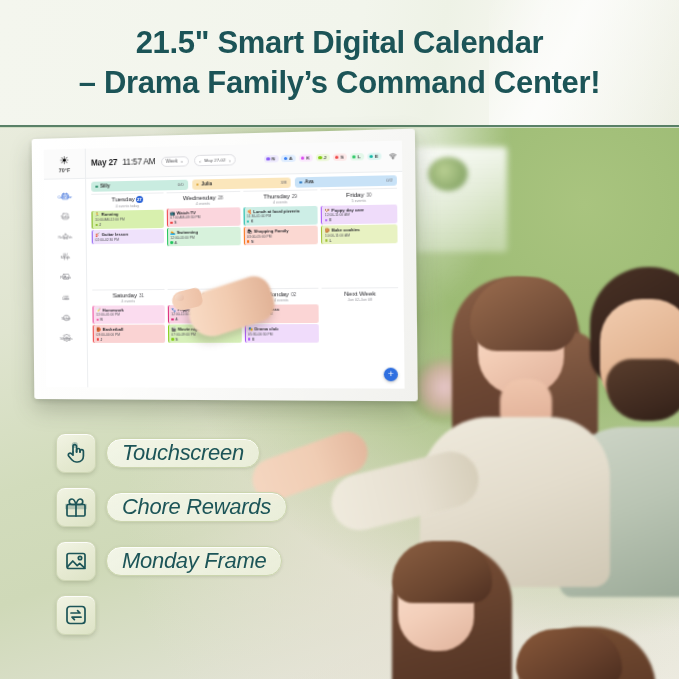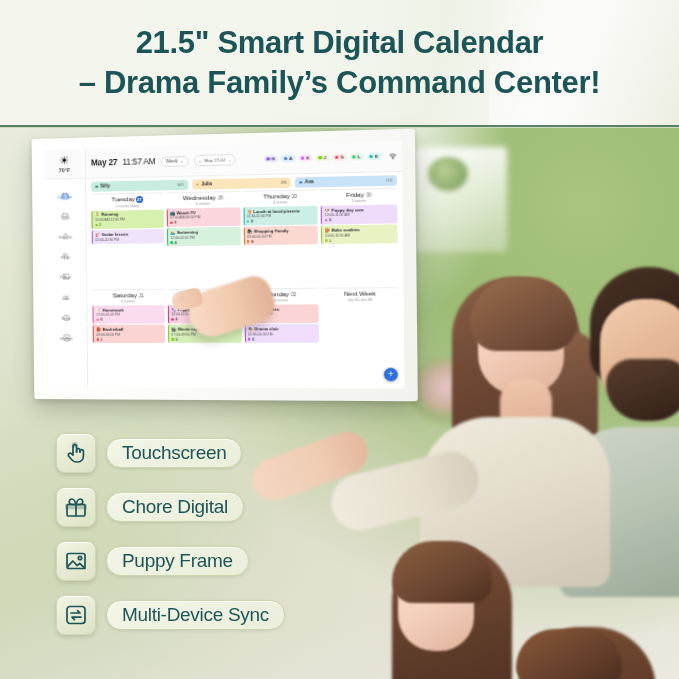--- a/index.html
+++ b/index.html
@@ -266,21 +266,21 @@
     box-shadow: 0 2px 4px rgba(80,90,60,.22), inset 0 1px 0 rgba(255,255,255,.85);
     display:flex; align-items:center; justify-content:center; color:#1d5558;
   }
   .feat-pill {
     height:30px; border-radius:15px; padding:0 15px;
     background: linear-gradient(150deg,rgba(246,248,236,.9) 0%, rgba(236,240,220,.86) 100%);
     border:1.5px solid #cbd5ae;
     box-shadow: 0 1px 3px rgba(80,90,60,.16), inset 0 1px 0 rgba(255,255,255,.8);
     display:flex; align-items:center;
   }
-  .feat-lbl { font-size:19px; font-weight:400; color:#1d5558; letter-spacing:-.3px; white-space:nowrap; }
+  .feat-lbl { font-size:22px; font-weight:400; color:#1d5558; letter-spacing:-.3px; white-space:nowrap;font-style:italic; }
 </style>
 </head>
 <body>
 
 <div id="page">
 
   <div class="headline-band">
     <div class="glow"></div>
     <div class="headline">21.5" Smart Digital Calendar</div>
     <div class="headline">– Drama Family’s Command Center!</div>
@@ -667,41 +667,38 @@
       <div class="feat">
         <div class="feat-ico">
           <svg width="24" height="24" viewBox="0 0 24 24" fill="none" stroke="currentColor" stroke-width="1.7" stroke-linecap="round" stroke-linejoin="round">
             <rect x="3" y="9.5" width="18" height="11.5" rx="1.2"></rect>
             <path d="M2 9.5h20v4H2z" fill="currentColor" opacity=".25"></path>
             <path d="M12 9.5V21"></path>
             <path d="M12 9.5S10.4 4 8 4a2.4 2.4 0 0 0 0 5.5zM12 9.5S13.6 4 16 4a2.4 2.4 0 0 1 0 5.5z"></path>
           </svg>
         </div>
         <div class="feat-pill">
-          <span class="feat-lbl">Chore Digital</span>
+          <span class="feat-lbl">Chore Rewards</span>
         </div>
       </div>
       <div class="feat">
         <div class="feat-ico">
           <svg width="24" height="24" viewBox="0 0 24 24" fill="none" stroke="currentColor" stroke-width="1.7" stroke-linecap="round" stroke-linejoin="round">
             <rect x="3" y="4.5" width="18" height="15" rx="2"></rect>
             <circle cx="16" cy="9" r="1.7"></circle>
             <path d="M3.6 17.6l5.2-5.6 4.4 4.6 2.5-2.2 5.3 5"></path>
           </svg>
         </div>
         <div class="feat-pill">
-          <span class="feat-lbl">Puppy Frame</span>
+          <span class="feat-lbl">Monday Frame</span>
         </div>
       </div>
       <div class="feat">
         <div class="feat-ico">
           <svg width="24" height="24" viewBox="0 0 24 24" fill="none" stroke="currentColor" stroke-width="1.7" stroke-linecap="round" stroke-linejoin="round">
             <rect x="3" y="3.5" width="18" height="17" rx="3"></rect>
             <path d="M7 10h9l-2.4-2.4M17 14.2H8l2.4 2.4"></path>
           </svg>
         </div>
-        <div class="feat-pill">
-          <span class="feat-lbl">Multi-Device Sync</span>
-        </div>
       </div>
     </div>
 
 </div>
 
 </body></html>

